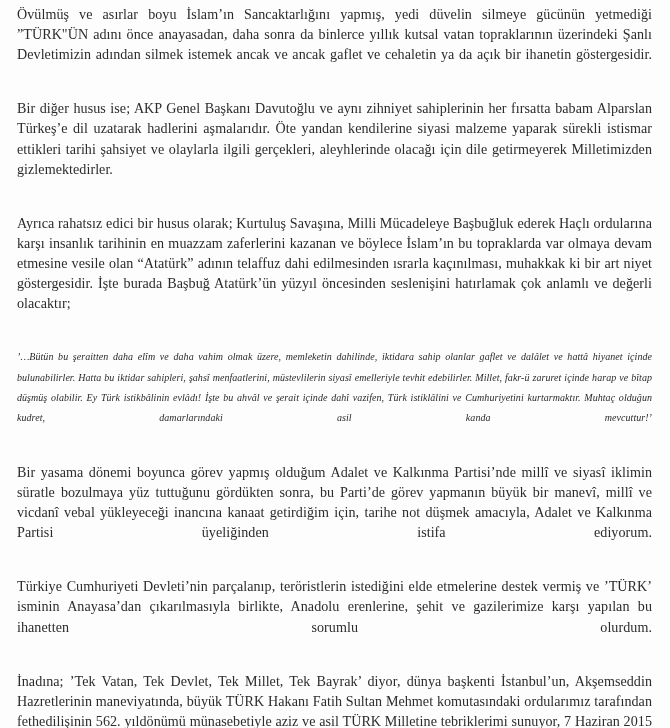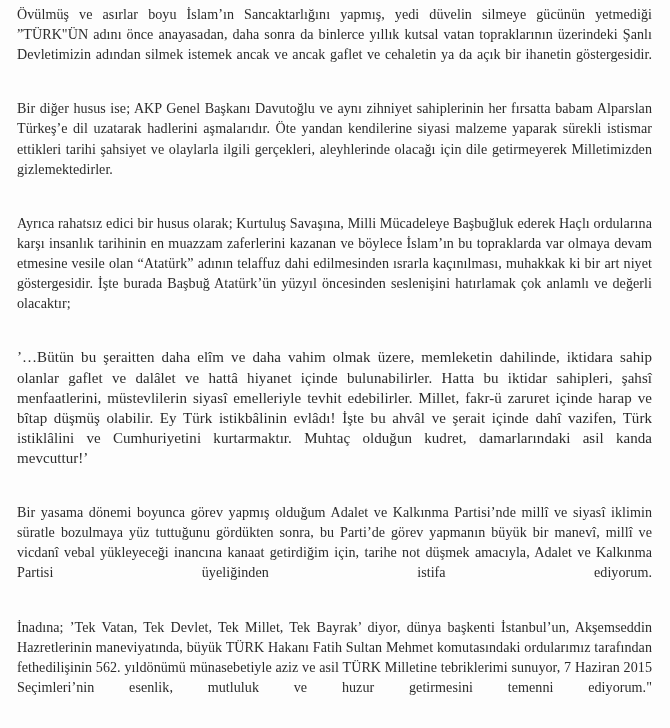--- a/index.html
+++ b/index.html
@@ -37,22 +37,23 @@
   }
 
   
   .para::after {
     content: "";
     display: inline-block;
     width: 100%;
   }
 
   .para.quote {
+    font-style: italic;
     font-family: "Liberation Serif", "DejaVu Serif", serif;
-    font-size: 15px;
+    font-size: 10px;
     line-height: 20.1px;
   }
 
   .para.short {
     text-align: left;
   }
   .para.short::after {
     content: none;
   }
 </style>
@@ -65,16 +66,17 @@
 
   <p class="para">Bir diğer husus ise; AKP Genel Başkanı Davutoğlu ve aynı zihniyet sahiplerinin her fırsatta babam Alparslan Türkeş’e dil uzatarak hadlerini aşmalarıdır. Öte yandan kendilerine siyasi malzeme yaparak sürekli istismar ettikleri tarihi şahsiyet ve olaylarla ilgili gerçekleri, aleyhlerinde olacağı için dile getirmeyerek Milletimizden gizlemektedirler.</p>
 
   <p class="para">Ayrıca rahatsız edici bir husus olarak; Kurtuluş Savaşına, Milli Mücadeleye Başbuğluk ederek Haçlı ordularına karşı insanlık tarihinin en muazzam zaferlerini kazanan ve böylece İslam’ın bu topraklarda var olmaya devam etmesine vesile olan “Atatürk” adının telaffuz dahi edilmesinden ısrarla kaçınılması, muhakkak ki bir art niyet göstergesidir. İşte burada Başbuğ Atatürk’ün yüzyıl öncesinden seslenişini hatırlamak çok anlamlı ve değerli olacaktır;</p>
 
   <p class="para quote">’…Bütün bu şeraitten daha elîm ve daha vahim olmak üzere, memleketin dahilinde, iktidara sahip olanlar gaflet ve dalâlet ve hattâ hiyanet içinde bulunabilirler. Hatta bu iktidar sahipleri, şahsî menfaatlerini, müstevlilerin siyasî emelleriyle tevhit edebilirler. Millet, fakr-ü zaruret içinde harap ve bîtap düşmüş olabilir. Ey Türk istikbâlinin evlâdı! İşte bu ahvâl ve şerait içinde dahî vazifen, Türk istiklâlini ve Cumhuriyetini kurtarmaktır. Muhtaç olduğun kudret, damarlarındaki asil kanda mevcuttur!’</p>
 
   <p class="para">Bir yasama dönemi boyunca görev yapmış olduğum Adalet ve Kalkınma Partisi’nde millî ve siyasî iklimin süratle bozulmaya yüz tuttuğunu gördükten sonra, bu Parti’de görev yapmanın büyük bir manevî, millî ve vicdanî vebal yükleyeceği inancına kanaat getirdiğim için, tarihe not düşmek amacıyla, Adalet ve Kalkınma Partisi üyeliğinden istifa ediyorum.</p>
 
 
+  <p class="para">Türkiye Cumhuriyeti Devleti’nin parçalanıp, teröristlerin istediğini elde etmelerine destek vermiş ve ’TÜRK’ isminin Anayasa’dan çıkarılmasıyla birlikte, Anadolu erenlerine, şehit ve gazilerimize karşı yapılan bu ihanetten sorumlu olurdum.</p>
 
   <p class="para">İnadına; ’Tek Vatan, Tek Devlet, Tek Millet, Tek Bayrak’ diyor, dünya başkenti İstanbul’un, Akşemseddin Hazretlerinin maneviyatında, büyük TÜRK Hakanı Fatih Sultan Mehmet komutasındaki ordularımız tarafından fethedilişinin 562. yıldönümü münasebetiyle aziz ve asil TÜRK Milletine tebriklerimi sunuyor, 7 Haziran 2015 Seçimleri’nin esenlik, mutluluk ve huzur getirmesini temenni ediyorum."</p>
 
 </div>
 
 </body></html>

